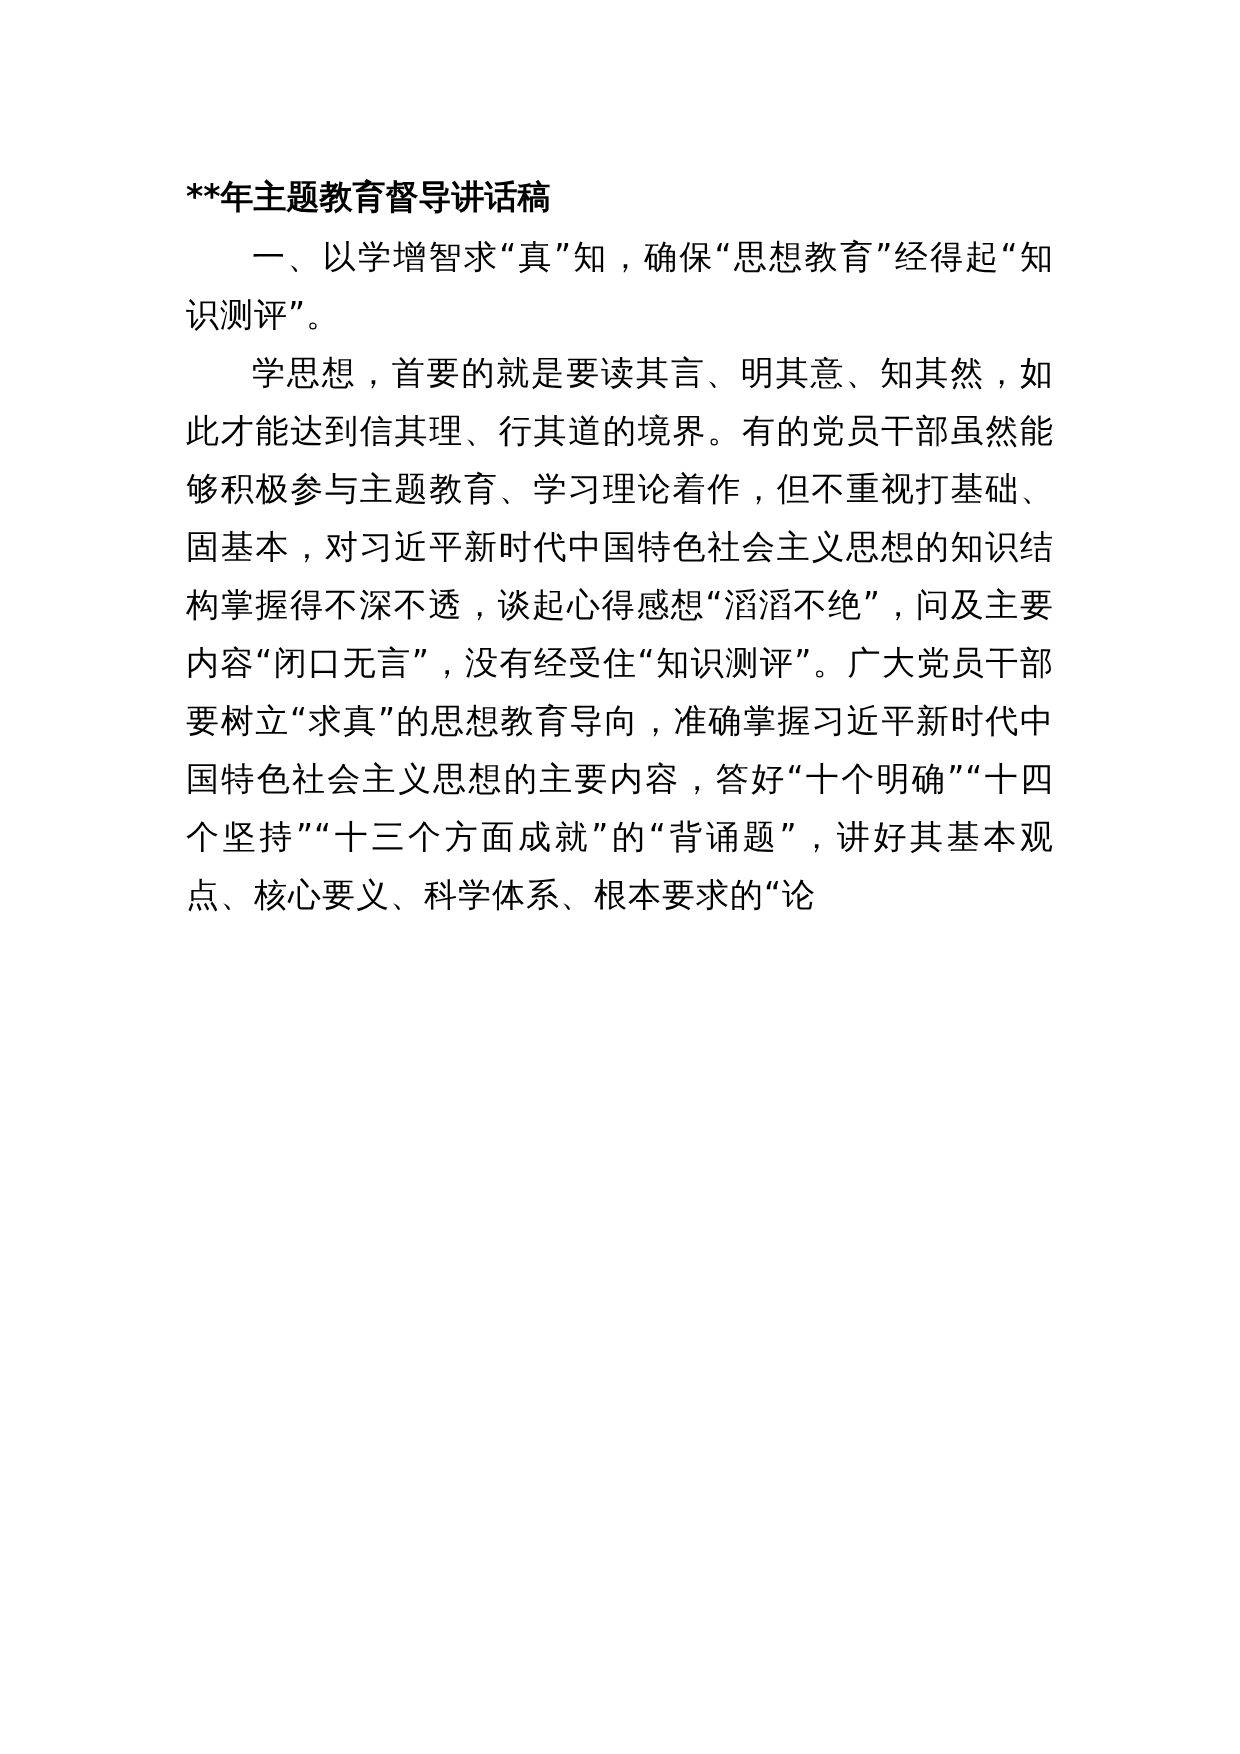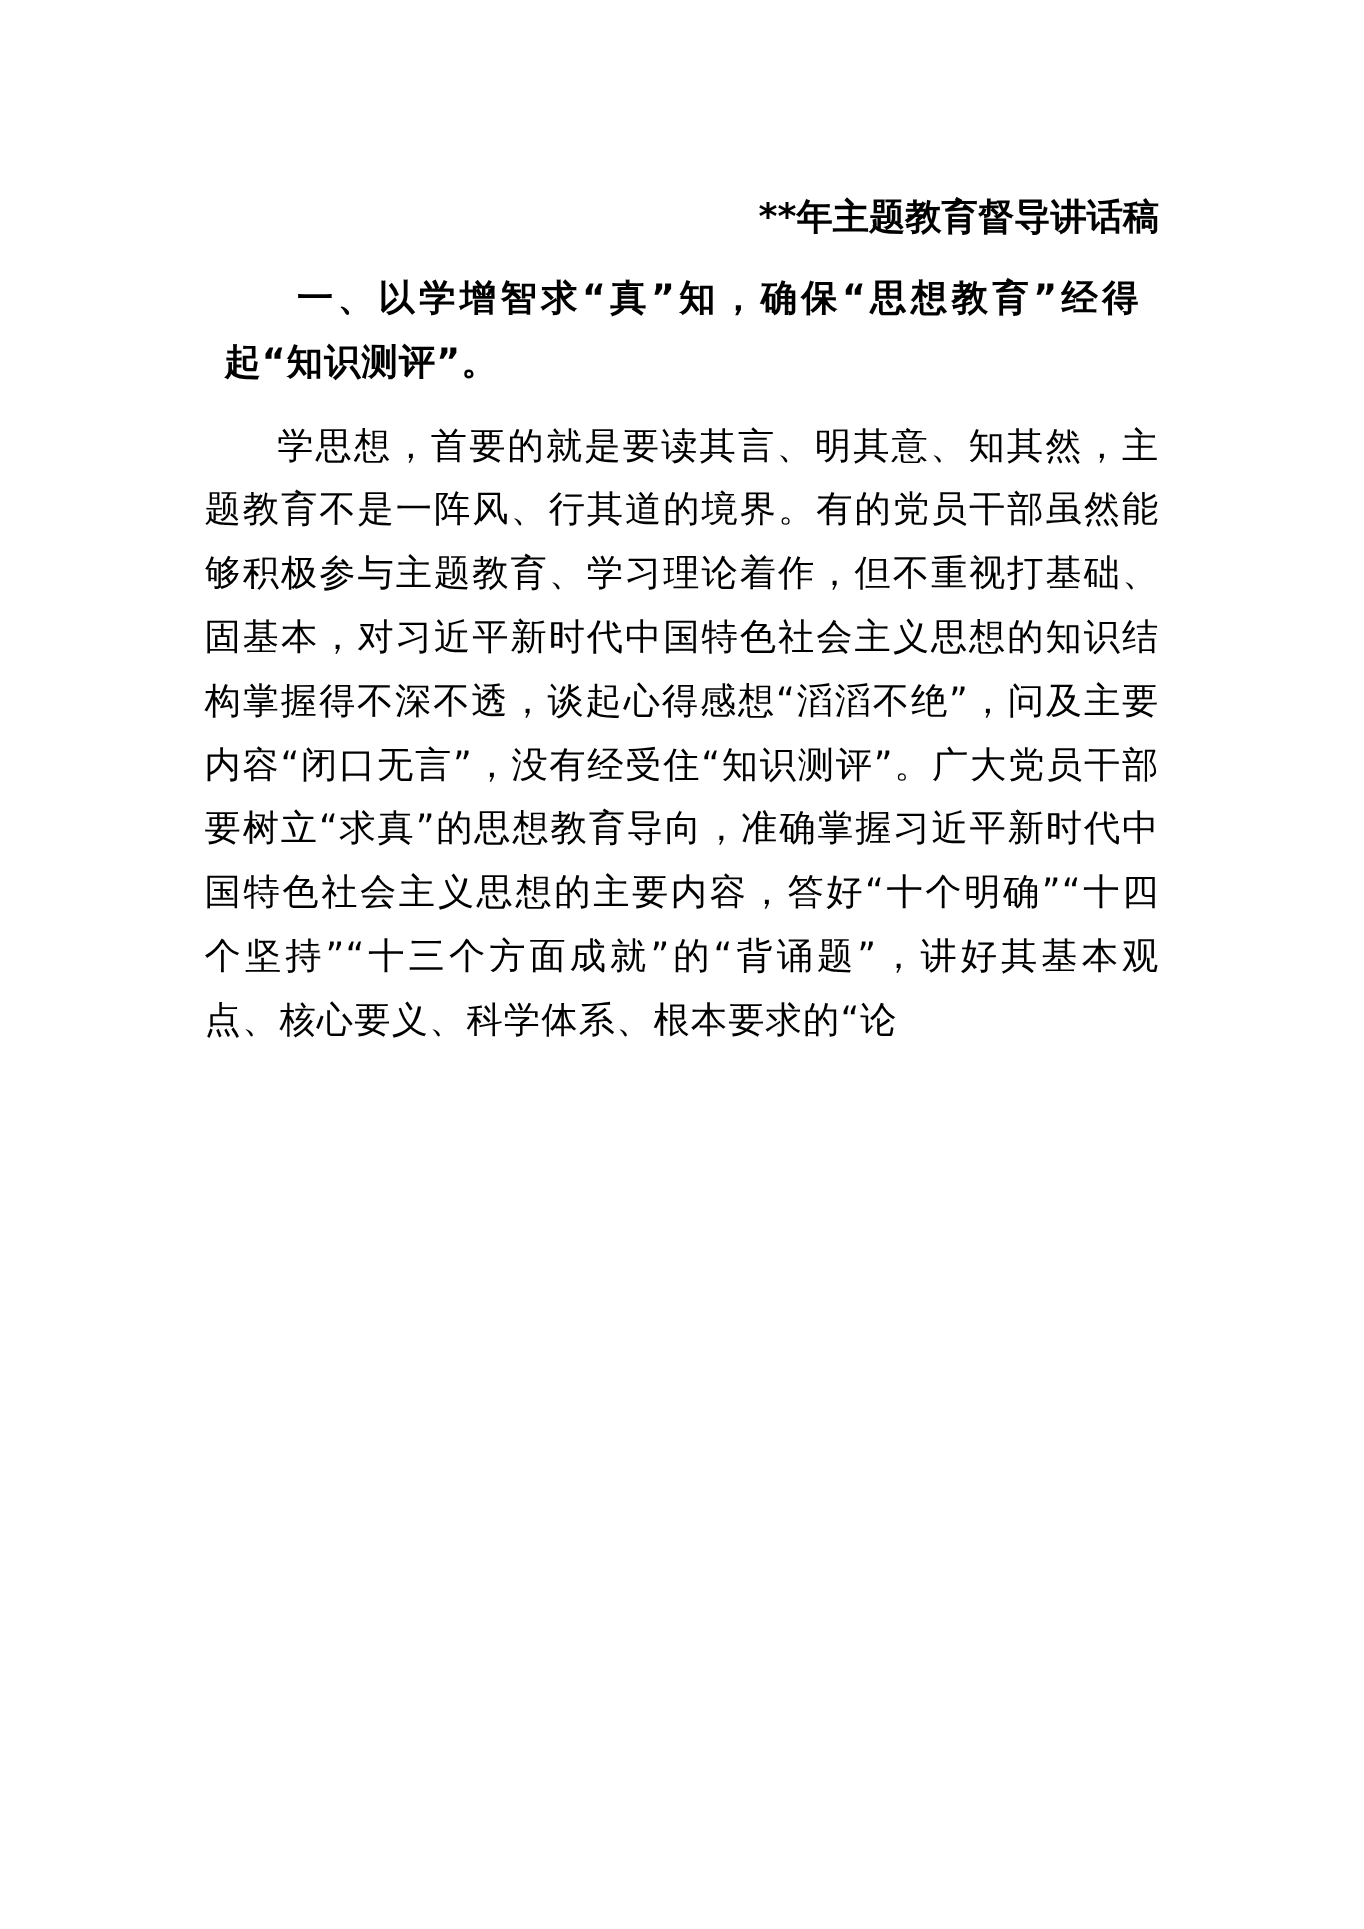--- a/index.html
+++ b/index.html
@@ -3,26 +3,26 @@
 <meta charset="utf-8">
 <style>
   html, body { margin: 0; padding: 0; background: #ffffff; }
   body { width: 1240px; height: 1754px; position: relative; overflow: hidden; }
   .page {
     position: absolute; left: 186px; top: 170px; width: 868px;
     font-family: "DejaVu Sans", "Liberation Sans", sans-serif;
     color: #000; font-size: 33px; line-height: 58px;
   }
   .title {
-    text-align: right; font-weight: bold; font-size: 33px;
+    text-align: left; font-weight: bold; font-size: 33px;
     line-height: 54px; margin: 0 0 4px 0;
   }
   .para { margin: 0; text-indent: 66px; text-align: justify; letter-spacing: 1px; }
-  .heading { margin: 18px; text-indent: 66px; font-weight: bold; text-align: justify; letter-spacing: 1px; }
+  .heading { margin: 0; text-indent: 66px; font-weight: normal; text-align: justify; letter-spacing: 1px; }
 </style>
 </head>
 <body>
 
 <div class="page">
   <h1 class="title">**年主题教育督导讲话稿</h1>
   <p class="heading">一、以学增智求“真”知，确保“思想教育”经得起“知识测评”。</p>
-  <p class="para">学思想，首要的就是要读其言、明其意、知其然，主题教育不是一阵风、行其道的境界。有的党员干部虽然能够积极参与主题教育、学习理论着作，但不重视打基础、固基本，对习近平新时代中国特色社会主义思想的知识结构掌握得不深不透，谈起心得感想“滔滔不绝”，问及主要内容“闭口无言”，没有经受住“知识测评”。广大党员干部要树立“求真”的思想教育导向，准确掌握习近平新时代中国特色社会主义思想的主要内容，答好“十个明确”“十四个坚持”“十三个方面成就”的“背诵题”，讲好其基本观点、核心要义、科学体系、根本要求的“论</p>
+  <p class="para">学思想，首要的就是要读其言、明其意、知其然，如此才能达到信其理、行其道的境界。有的党员干部虽然能够积极参与主题教育、学习理论着作，但不重视打基础、固基本，对习近平新时代中国特色社会主义思想的知识结构掌握得不深不透，谈起心得感想“滔滔不绝”，问及主要内容“闭口无言”，没有经受住“知识测评”。广大党员干部要树立“求真”的思想教育导向，准确掌握习近平新时代中国特色社会主义思想的主要内容，答好“十个明确”“十四个坚持”“十三个方面成就”的“背诵题”，讲好其基本观点、核心要义、科学体系、根本要求的“论</p>
 </div>
 
 </body></html>

